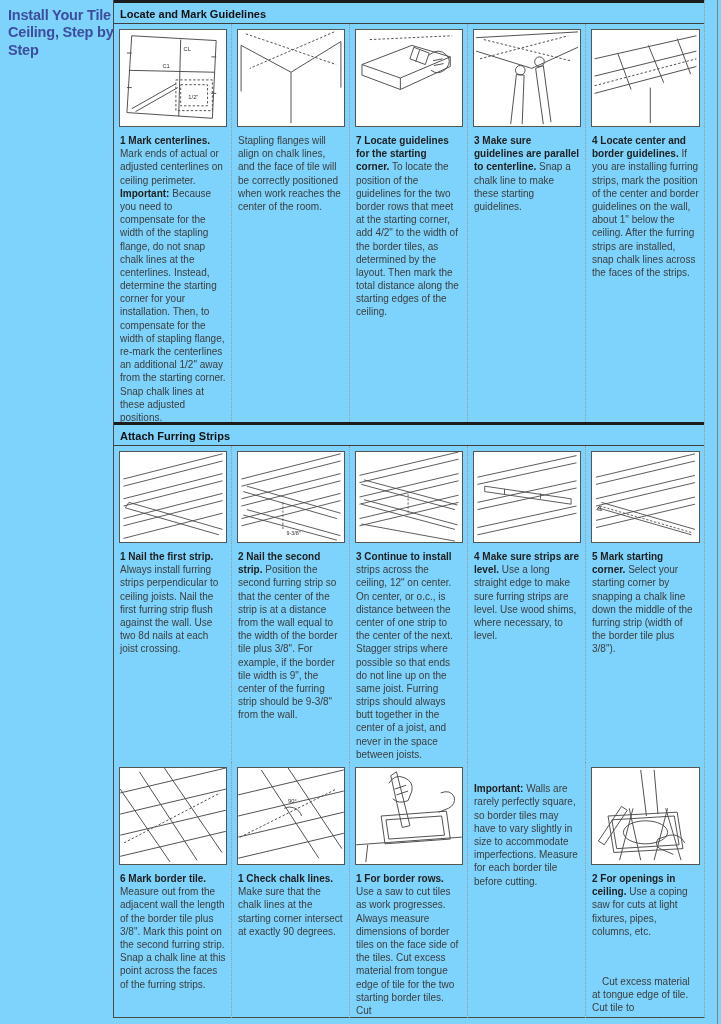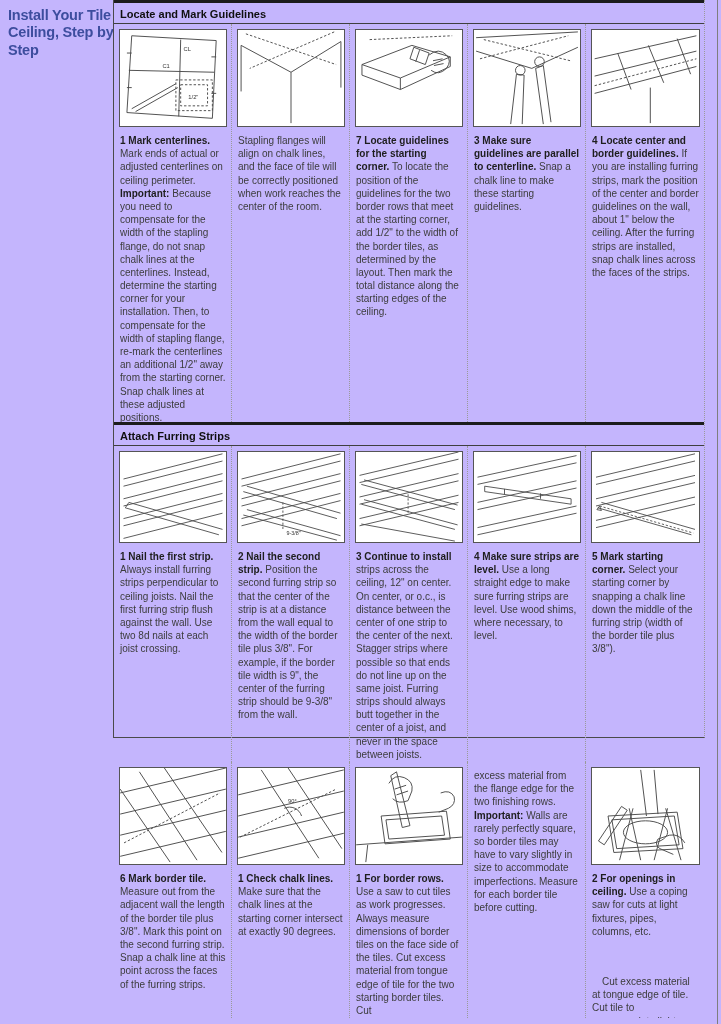--- a/index.html
+++ b/index.html
@@ -1,21 +1,21 @@
 <!DOCTYPE html>
 <html><head>
 <meta charset="utf-8">
 <style>
   html,body{margin:0;padding:0;background:#fff;font-family:"Liberation Sans",sans-serif;}
-  #page{position:relative;width:721px;height:1024px;background:#c4b5fd;overflow:hidden;}
+  #page{position:relative;width:721px;height:1024px;background:#7dd3fc;overflow:hidden;}
   
   #sidebar{position:absolute;left:0;top:0;width:106px;padding:7px 0 0 8px;}
   #page-title{font-size:14.5px;font-weight:bold;color:#3d4d9e;line-height:1.2;letter-spacing:-0.2px;}
   
-  #content{position:absolute;left:113px;top:0;width:592px;height:738px;box-sizing:border-box;
+  #content{position:absolute;left:113px;top:0;width:592px;height:1018px;box-sizing:border-box;
            border-left:1px solid #4a4a4a;border-right:1px dotted #9a9a9a;border-bottom:1px solid #4a4a4a;}
   .section{box-sizing:border-box;display:flex;flex-direction:column;}
   .sec1{height:422px;} .sec2{height:340px;} .sec3{height:256px;}
   .section-header{box-sizing:border-box;border-bottom:1px solid #3f3f3f;padding:5px 6px 3px 6px;
                   font-size:11px;font-weight:bold;color:#101010;}
   .sec1 .section-header,.sec2 .section-header{border-top:3px solid #1c1c1c;}
   .sec3 .section-header{border-top:2px solid #1c1c1c;padding-left:243px;}
   .cols{flex:1;display:flex;overflow:hidden;}
   .col{width:20%;box-sizing:border-box;border-right:1px dotted #9a9a9a;overflow:hidden;}
   .col:last-child{border-right:none;}
@@ -89,21 +89,21 @@
               <path d="M6,36 L58,16 L98,28 L46,50 Z"></path>
               <path d="M6,36 L6,47 L46,62 L46,50"></path>
               <path d="M98,28 L98,38 L46,62"></path>
               <path d="M60,18 L76,24 L72,36 L56,30 Z"></path>
               <line x1="66" y1="21" x2="62" y2="33"></line>
               <path d="M76,26 q10,-8 18,0 q6,6 0,14 q-8,8 -16,2"></path>
               <line x1="80" y1="32" x2="90" y2="30"></line>
               <line x1="81" y1="37" x2="91" y2="35"></line>
             </svg>
           </div>
-          <p class="txt"><b>7 Locate guidelines for the starting corner.</b><span> To locate the position of the guidelines for the two border rows that meet at the starting corner, add 1/2" to the width of the border tiles, as determined by the layout. Then mark the total distance along the starting edges of the ceiling.</span></p>
+          <p class="txt"><b>7 Locate guidelines for the starting corner.</b><span> To locate the position of the guidelines for the two border rows that meet at the starting corner, add 4/2" to the width of the border tiles, as determined by the layout. Then mark the total distance along the starting edges of the ceiling.</span></p>
         </div>
 
         <div class="col">
           <div class="illus" title="snapping-chalk-line-on-ceiling">
             <svg class="art" viewBox="0 0 110 100">
               <line x1="2" y1="8" x2="108" y2="2"></line>
               <line x1="2" y1="22" x2="60" y2="40"></line>
                 <line x1="60" y1="40" x2="108" y2="18"></line>
               <line class="d" x1="6" y1="30" x2="98" y2="6"></line>
               <line class="d" x1="10" y1="10" x2="100" y2="32"></line>
@@ -285,21 +285,21 @@
               <path d="M34,16 q6,-10 16,-6 q10,4 8,14 l-4,10 q-10,4 -16,-2"></path>
               <line x1="40" y1="22" x2="52" y2="18"></line>
               <line x1="42" y1="28" x2="54" y2="24"></line>
               <path d="M88,26 q10,-4 14,4 q2,8 -6,12 l-10,4"></path>
             </svg>
           </div>
           <p class="txt"><b>1 For border rows.</b><span> Use a saw to cut tiles as work progresses. Always measure dimensions of border tiles on the face side of the tiles. Cut excess material from tongue edge of tile for the two starting border tiles. Cut</span></p>
         </div>
 
         <div class="col">
-          <p class="txt"><span>excess material from the flange edge for the two finishing rows.</span><br><b>Important:</b><span> Walls are rarely perfectly square, so border tiles may have to vary slightly in size to accommodate imperfections. Measure for each border tile before cutting.</span></p>
+          <p class="txt"><br><b>Important:</b><span> Walls are rarely perfectly square, so border tiles may have to vary slightly in size to accommodate imperfections. Measure for each border tile before cutting.</span></p>
         </div>
 
         <div class="col">
           <div class="illus" title="tile-with-oval-cutout-on-sawhorse">
             <svg class="art" viewBox="0 0 110 100">
               <line x1="50" y1="2" x2="56" y2="50"></line>
                 <line x1="64" y1="2" x2="68" y2="48"></line>
               <line x1="28" y1="96" x2="42" y2="42"></line>
                 <line x1="50" y1="96" x2="38" y2="42"></line>
               <line x1="64" y1="96" x2="78" y2="42"></line>

